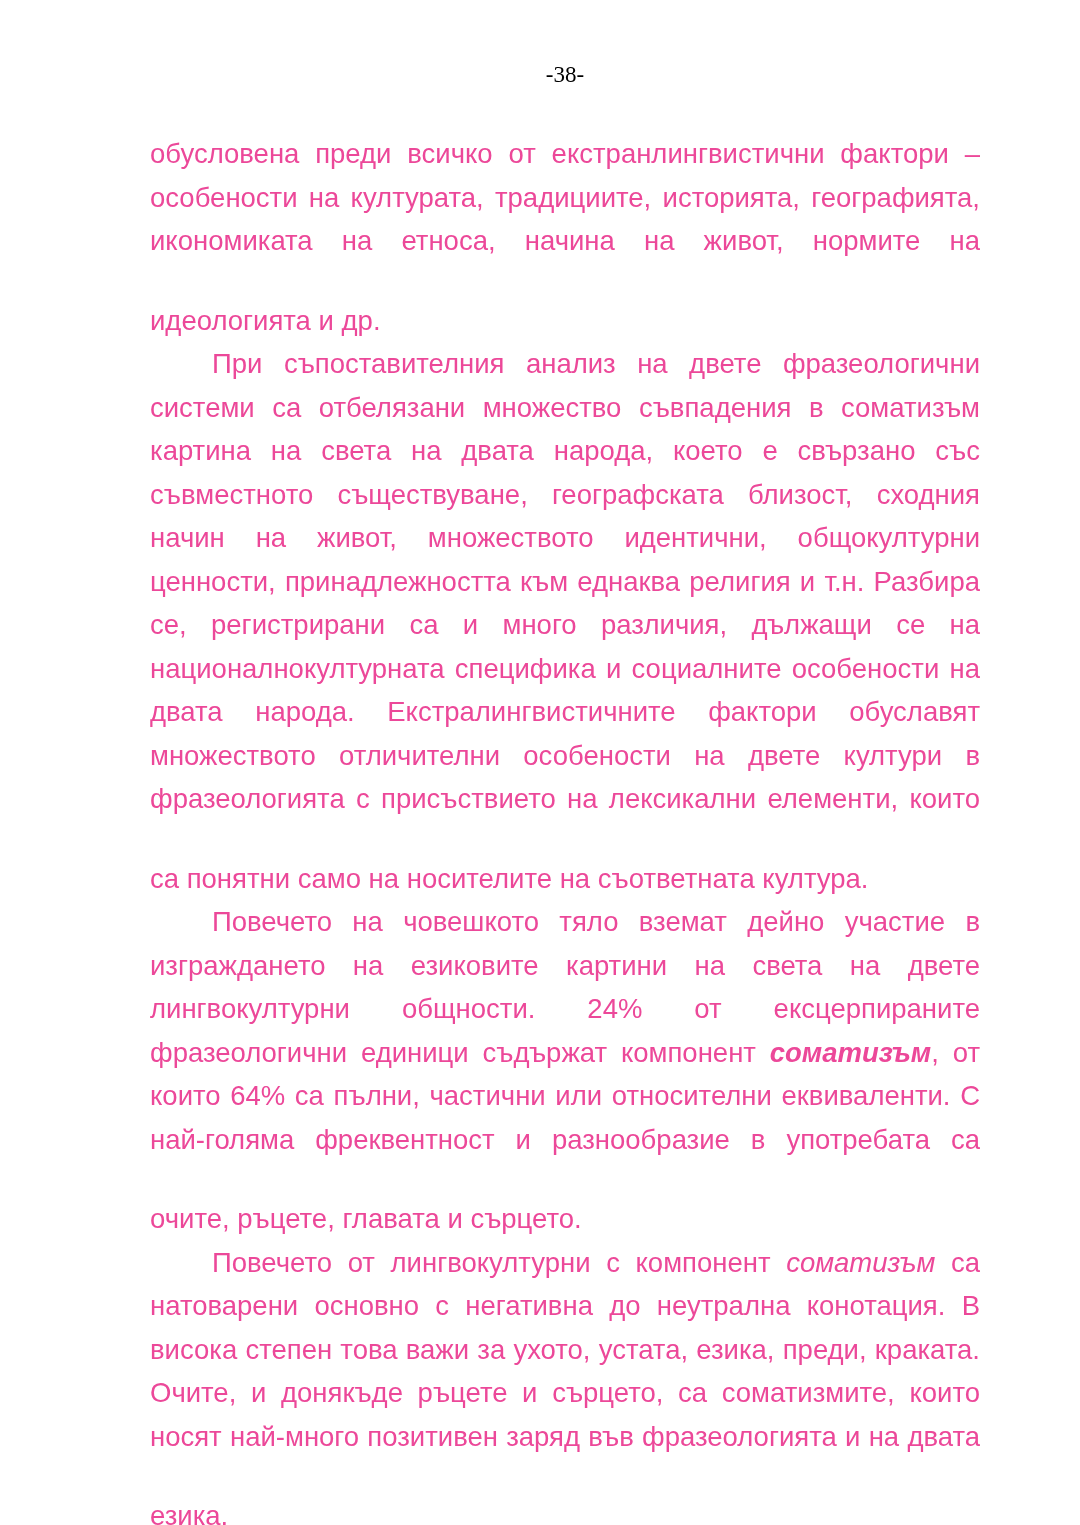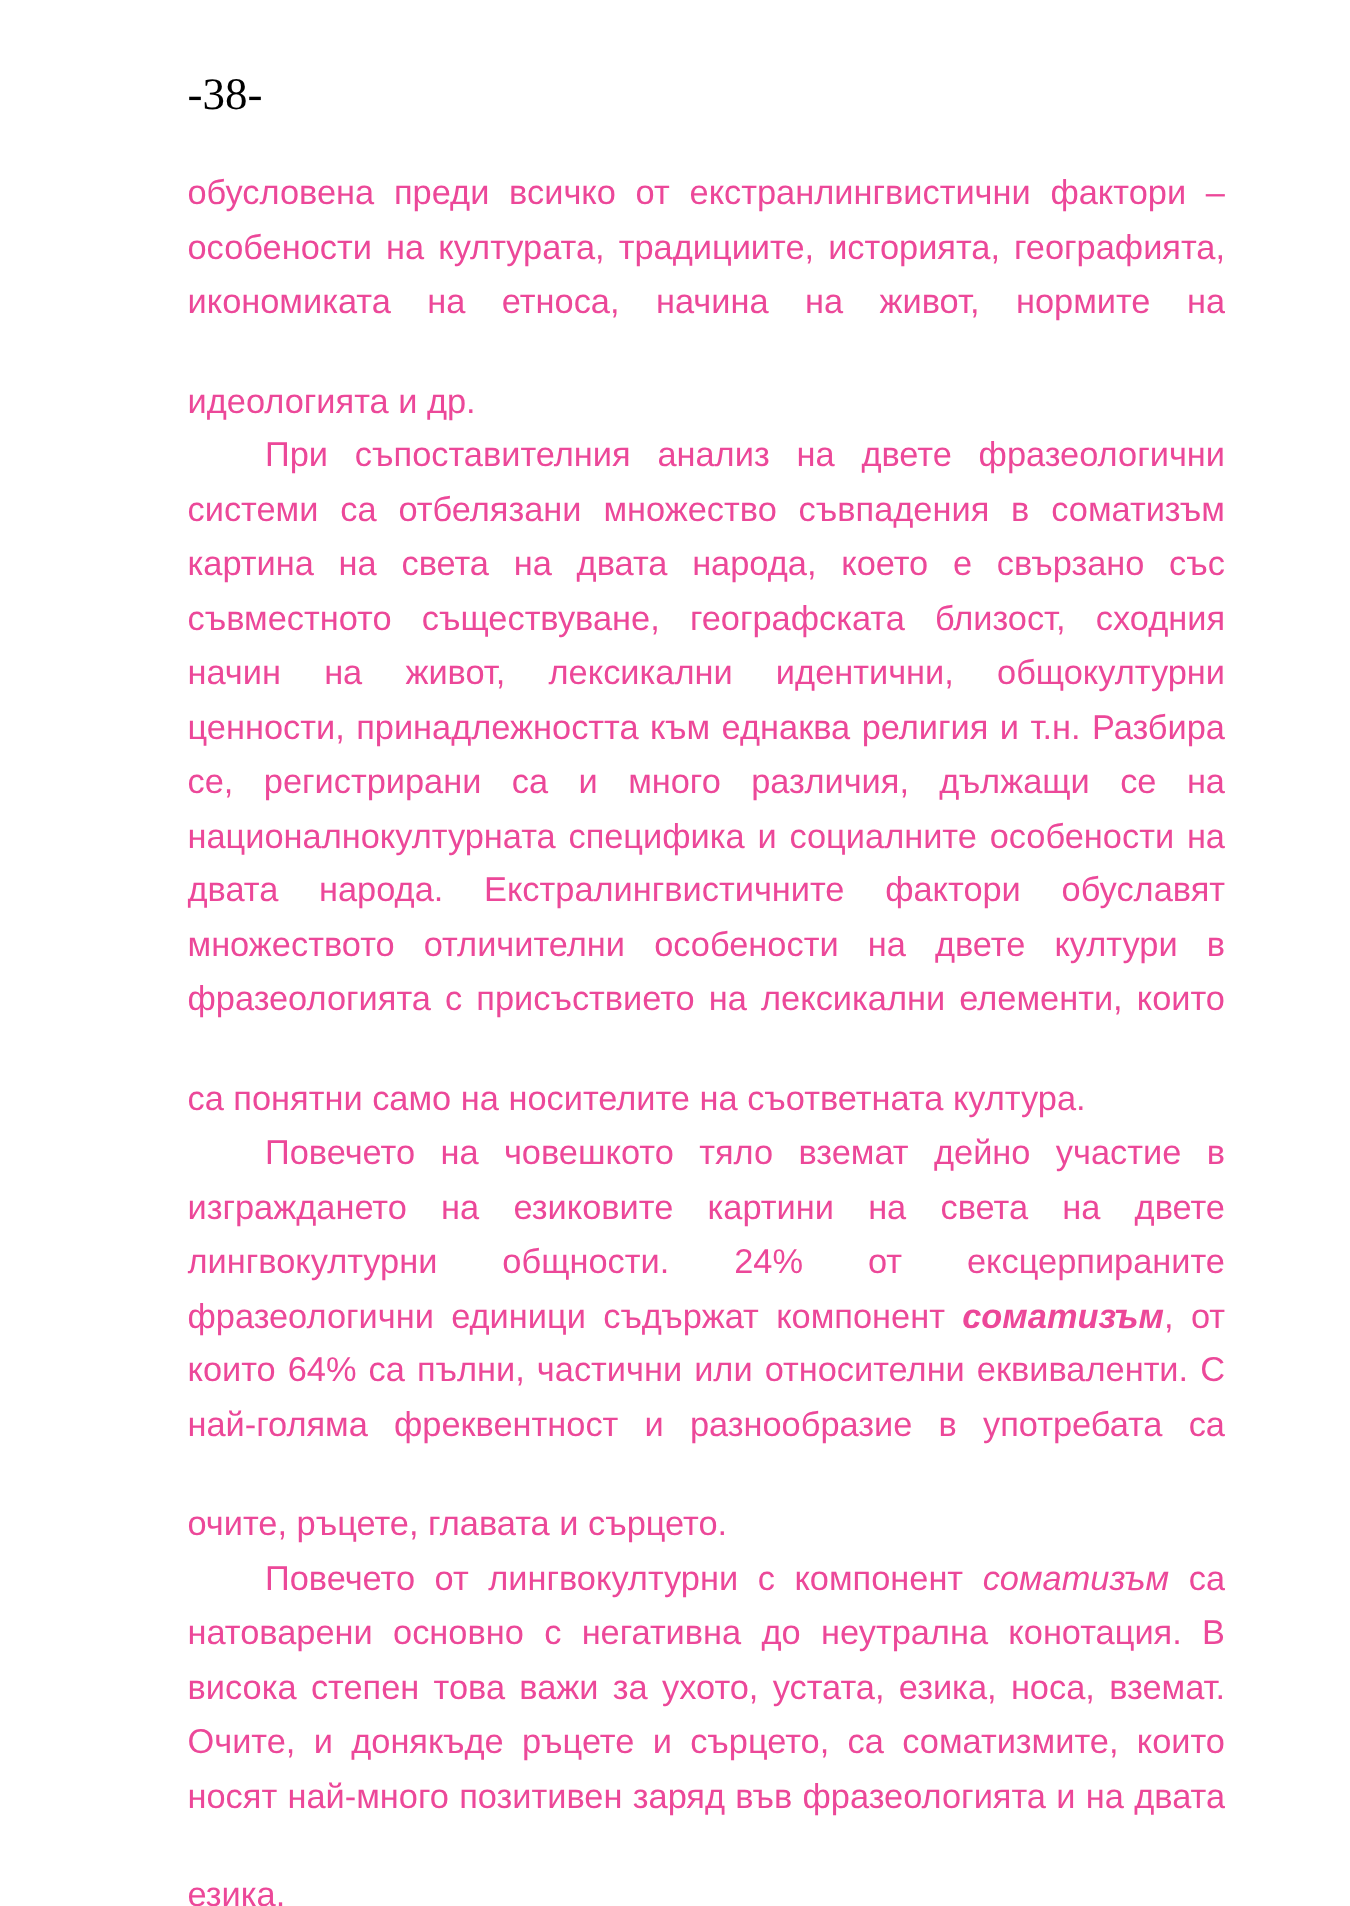--- a/index.html
+++ b/index.html
@@ -14,23 +14,23 @@
     background: #ffffff;
     color: #000000;
     overflow: hidden;
     font-family: "Liberation Sans", sans-serif;
   }
   .page-number {
     position: absolute;
     top: 62px;
     left: 150px;
     width: 830px;
-    text-align: left;
+    text-align: center;
     font-family: "Liberation Serif", serif;
-    font-size: 36px;
+    font-size: 23px;
     line-height: 26px;
     color: #000000;
   }
   .document-body {
     position: absolute;
     left: 150px;
     top: 132px;
     width: 830px;
     font-size: 27.5px;
     color: #ec4899;
@@ -72,40 +72,40 @@
         <div class="line"><span class="run-normal">обусловена преди всичко от екстранлингвистични фактори –</span></div>
         <div class="line"><span class="run-normal">особености на културата, традициите, историята, географията,</span></div>
         <div class="line"><span class="run-normal">икономиката на етноса, начина на живот, нормите на поведение,</span></div>
         <div class="line last"><span class="run-normal">идеологията и др.</span></div>
       </div>
       <div class="paragraph">
         <div class="line indent"><span class="run-normal">При съпоставителния анализ на двете фразеологични</span></div>
         <div class="line"><span class="run-normal">системи са отбелязани множество съвпадения в соматизъм</span></div>
         <div class="line"><span class="run-normal">картина на света на двата народа, което е свързано със</span></div>
         <div class="line"><span class="run-normal">съвместното съществуване, географската близост, сходния</span></div>
-        <div class="line"><span class="run-normal">начин на живот, лексикални идентични, общокултурни</span></div>
+        <div class="line"><span class="run-normal">начин на живот, множеството идентични, общокултурни</span></div>
         <div class="line"><span class="run-normal">ценности, принадлежността към еднаква религия и т.н. Разбира</span></div>
         <div class="line"><span class="run-normal">се, регистрирани са и много различия, дължащи се на</span></div>
         <div class="line"><span class="run-normal">националнокултурната специфика и социалните особености на</span></div>
         <div class="line"><span class="run-normal">двата народа. Екстралингвистичните фактори обуславят</span></div>
         <div class="line"><span class="run-normal">множеството отличителни особености на двете култури в</span></div>
         <div class="line"><span class="run-normal">фразеологията с присъствието на лексикални елементи, които</span></div>
         <div class="line last"><span class="run-normal">са понятни само на носителите на съответната култура.</span></div>
       </div>
       <div class="paragraph">
         <div class="line indent"><span class="run-normal">Повечето на човешкото тяло вземат дейно участие в</span></div>
         <div class="line"><span class="run-normal">изграждането на езиковите картини на света на двете</span></div>
         <div class="line"><span class="run-normal">лингвокултурни общности. 24% от ексцерпираните</span></div>
         <div class="line"><span class="run-normal">фразеологични единици съдържат компонент </span><span class="run-bold-italic">соматизъм</span><span class="run-normal">, от</span></div>
         <div class="line"><span class="run-normal">които 64% са пълни, частични или относителни еквиваленти. С</span></div>
         <div class="line"><span class="run-normal">най-голяма фреквентност и разнообразие в употребата са</span></div>
         <div class="line last"><span class="run-normal">очите, ръцете, главата и сърцето.</span></div>
       </div>
       <div class="paragraph">
         <div class="line indent"><span class="run-normal">Повечето от лингвокултурни с компонент </span><span class="run-italic">соматизъм</span><span class="run-normal"> са</span></div>
         <div class="line"><span class="run-normal">натоварени основно с негативна до неутрална конотация. В най-</span></div>
-        <div class="line"><span class="run-normal">висока степен това важи за ухото, устата, езика, носа, вземат.</span></div>
+        <div class="line"><span class="run-normal">висока степен това важи за ухото, устата, езика, преди, краката.</span></div>
         <div class="line"><span class="run-normal">Очите, и донякъде ръцете и сърцето, са соматизмите, които</span></div>
         <div class="line"><span class="run-normal">носят най-много позитивен заряд във фразеологията и на двата</span></div>
         <div class="line last"><span class="run-normal">езика.</span></div>
       </div>
     </div>
 </div>
 
 </body></html>

